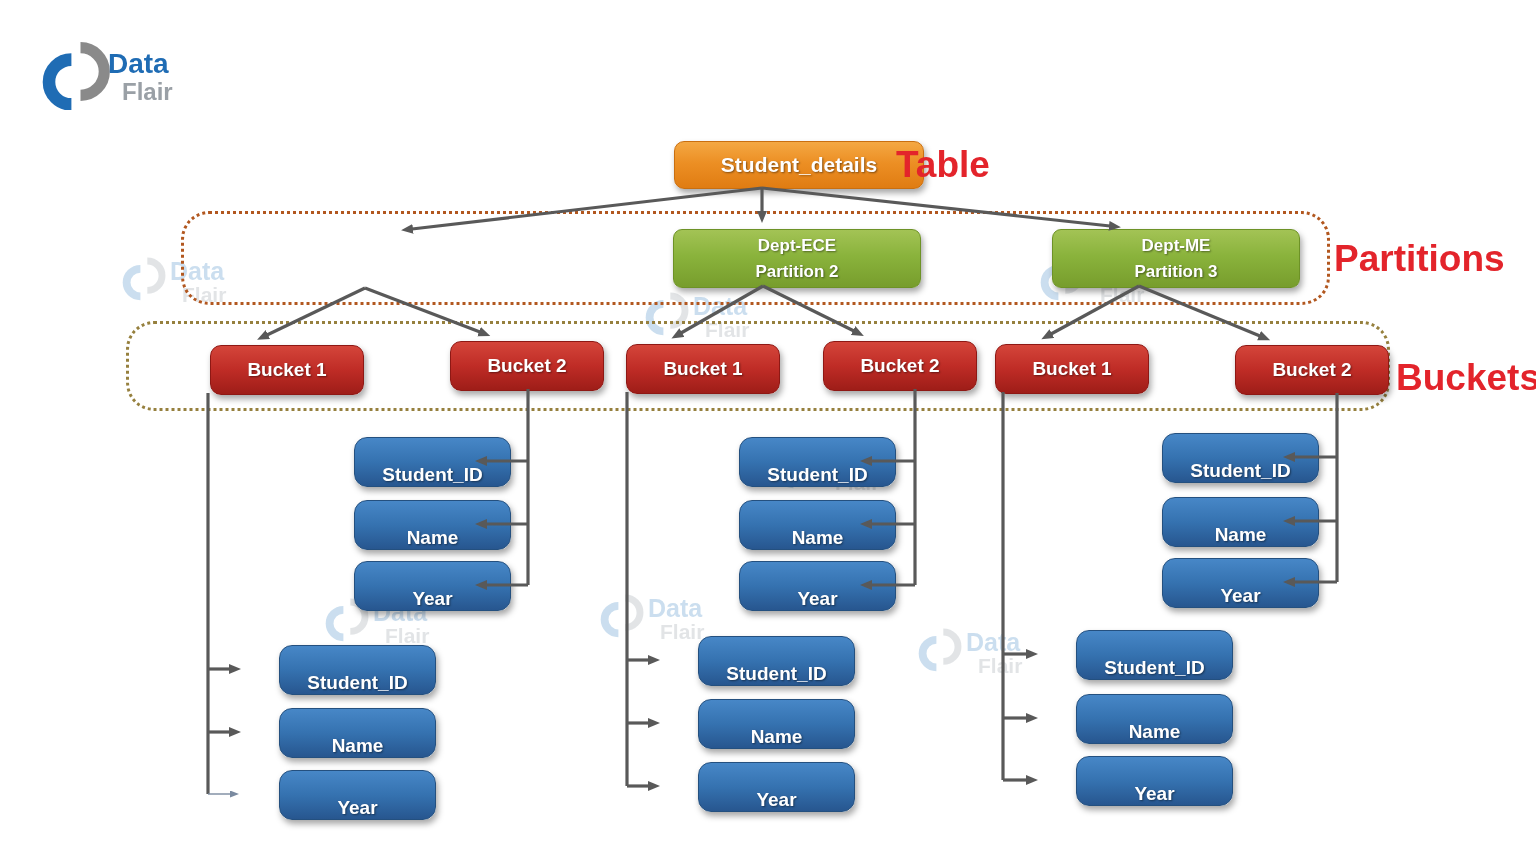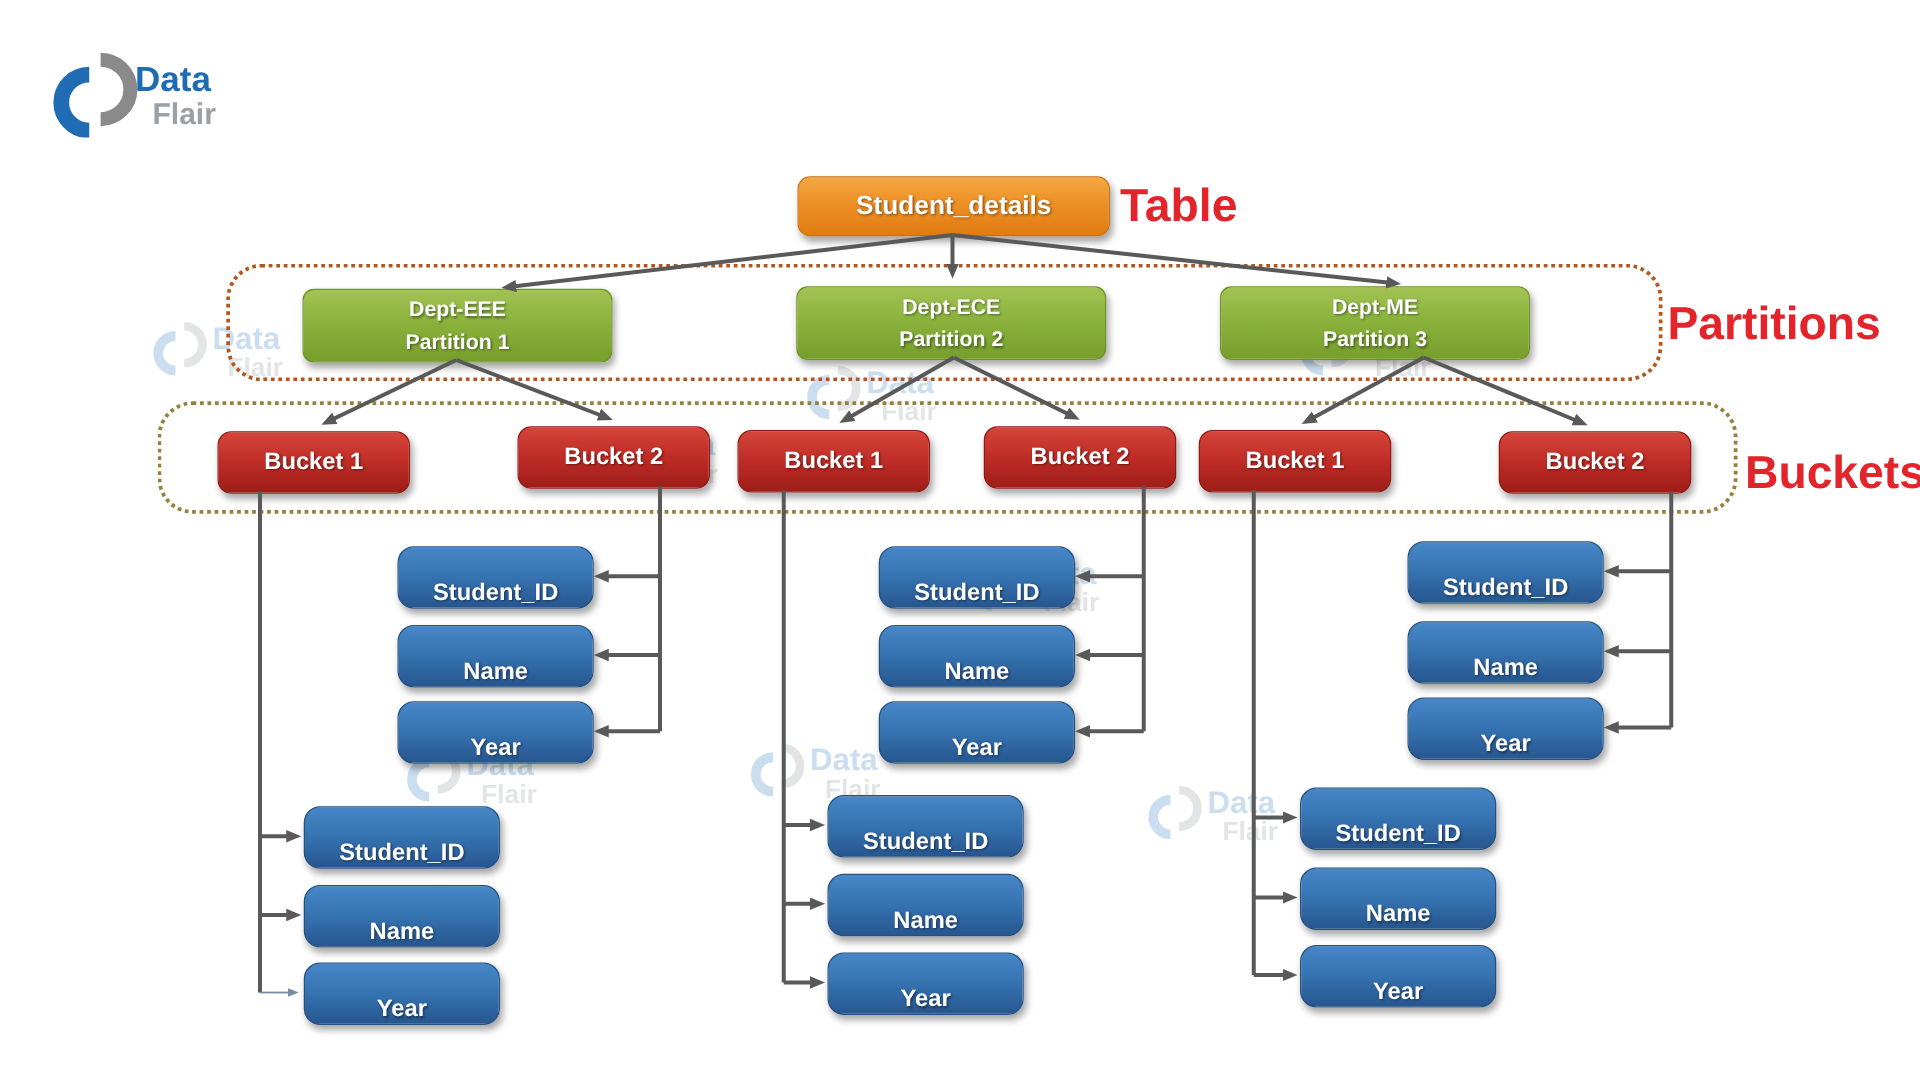--- a/index.html
+++ b/index.html
@@ -17,20 +17,21 @@
     position:absolute;left:50%;top:56px;transform:translateX(-50%);
     font-size:47px;font-weight:bold;letter-spacing:1px;color:#8e3331;z-index:3;white-space:nowrap;
     text-shadow:-1px -1px 0 rgba(255,255,255,.4), 1px 2px 1px rgba(70,15,15,.55), 2px 3px 4px rgba(0,0,0,.3);
   }
   
   .box{
     position:absolute;display:flex;flex-direction:column;align-items:center;justify-content:center;
     color:#fff;font-weight:bold;text-align:center;z-index:3;
     box-shadow:2px 4px 6px rgba(0,0,0,.35);
     text-shadow:1px 1px 2px rgba(0,0,0,.45);
+    margin-left:36px;
   }
   .orange-box{
     width:248px;height:46px;border-radius:10px;font-size:21px;
     background:linear-gradient(180deg,#f4a843 0%,#ec8f24 45%,#e07c12 100%);
     border:1px solid #c96f10;
   }
   .green-box{
     width:246px;height:57px;border-radius:9px;font-size:17px;line-height:26px;
     background:linear-gradient(180deg,#a3c355 0%,#8ab33c 45%,#779d2c 100%);
     border:1px solid #6d9226;
@@ -139,29 +140,25 @@
     <span class="l2">Flair</span>
   </div>
 
 
   <div class="box orange-box" style="left:638px;top:141px;">
     <span>Student_details</span>
   </div>
   <div class="red-label" style="left:896px;top:144px;">Table</div>
 
   <div class="dotted-region partitions-region"></div>
-  <div class="box green-box" style="left:242px;top:231px;">
-    <span>Dept-EEE</span>
-    <span>Partition 1</span>
-  </div>
   <div class="box green-box" style="left:637px;top:229px;">
     <span>Dept-ECE</span>
     <span>Partition 2</span>
   </div>
-  <div class="box green-box" style="left:976px;top:229px;">
+  <div class="box green-box" style="left:1016px;top:229px;">
     <span>Dept-ME</span>
     <span>Partition 3</span>
   </div>
   <div class="red-label" style="left:1334px;top:238px;">Partitions</div>
 
   <div class="dotted-region buckets-region"></div>
   <div class="box red-box" style="left:174px;top:345px;">
     <span>Bucket 1</span>
   </div>
   <div class="box red-box" style="left:414px;top:341px;">

